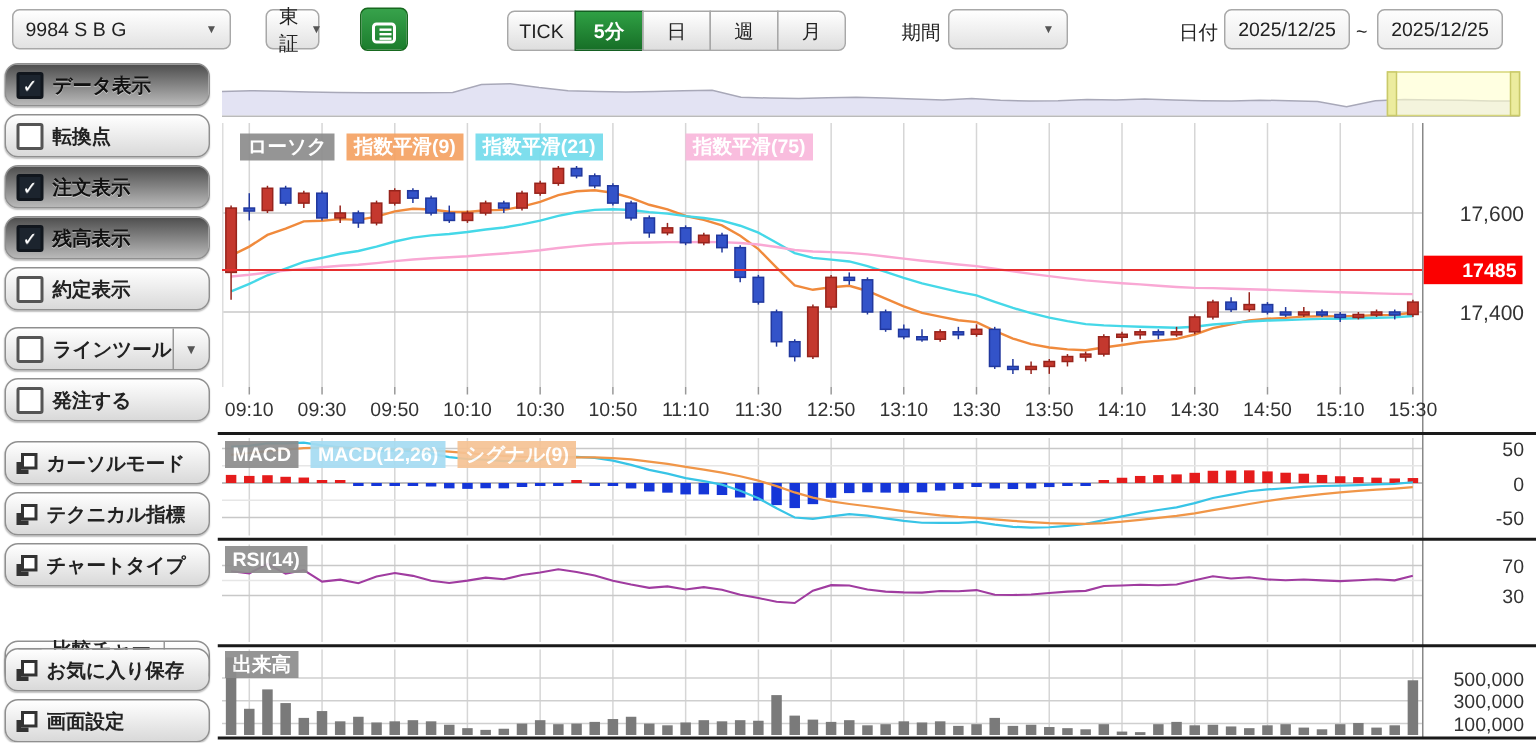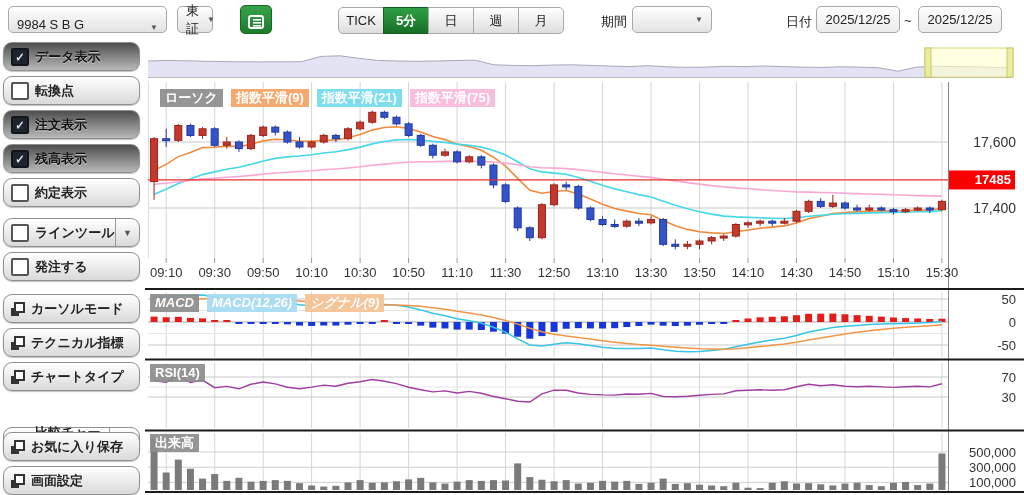--- a/index.html
+++ b/index.html
@@ -480,37 +480,37 @@
         <line x1="145" y1="359.5" x2="1024" y2="359.5" stroke="#1a1a1a" stroke-width="2"></line>
         <line x1="145" y1="430.5" x2="1024" y2="430.5" stroke="#1a1a1a" stroke-width="2"></line>
         <line x1="145" y1="492" x2="1024" y2="492" stroke="#1a1a1a" stroke-width="2"></line>
       </g>
     </svg>
   <div id="chips">
       <div class="chip-row" style="left: 150px; top: 89px; padding-left: 10px;">
         <span class="chip" style="background: rgb(141, 141, 141);">ローソク</span>
         <span class="chip" style="background: rgb(245, 162, 99);">指数平滑(9)</span>
         <span class="chip" style="background: rgb(116, 220, 236);">指数平滑(21)</span>
-        <span class="chip" style="background: rgb(249, 184, 220);">指数平滑(75)</span>
-      </div>
-      <div class="chip-row" style="left: 150px; top: 294px; font-style: italic;">
+        <span class="chip" style="background: rgb(249, 184, 220); margin-left: 47px;">指数平滑(75)</span>
+      </div>
+      <div class="chip-row" style="left: 150px; top: 294px;">
         <span class="chip" style="background: rgb(141, 141, 141);">MACD</span>
         <span class="chip" style="background: rgb(166, 220, 242);">MACD(12,26)</span>
         <span class="chip" style="background: rgb(246, 195, 148);">シグナル(9)</span>
       </div>
       <div class="chip-row" style="left: 150px; top: 364px;">
         <span class="chip" style="background: rgb(141, 141, 141);">RSI(14)</span>
       </div>
       <div class="chip-row" style="left: 150px; top: 434px;">
         <span class="chip" style="background: rgb(141, 141, 141);">出来高</span>
       </div>
     </div>
 
   <div class="toolbar">
-    <div class="selectbox" style="left:8px;width:159px;align-items:flex-end;">
+    <div class="selectbox" style="left:8px;width:146px;">
       <span>9984 S B G</span>
       <span class="caret">▼</span>
     </div>
     <div class="selectbox" style="left:177px;width:36px;">
       <span>東証</span>
       <span class="caret">▼</span>
     </div>
     <button class="listbtn">
       <span class="list-icon"></span>
     </button>

